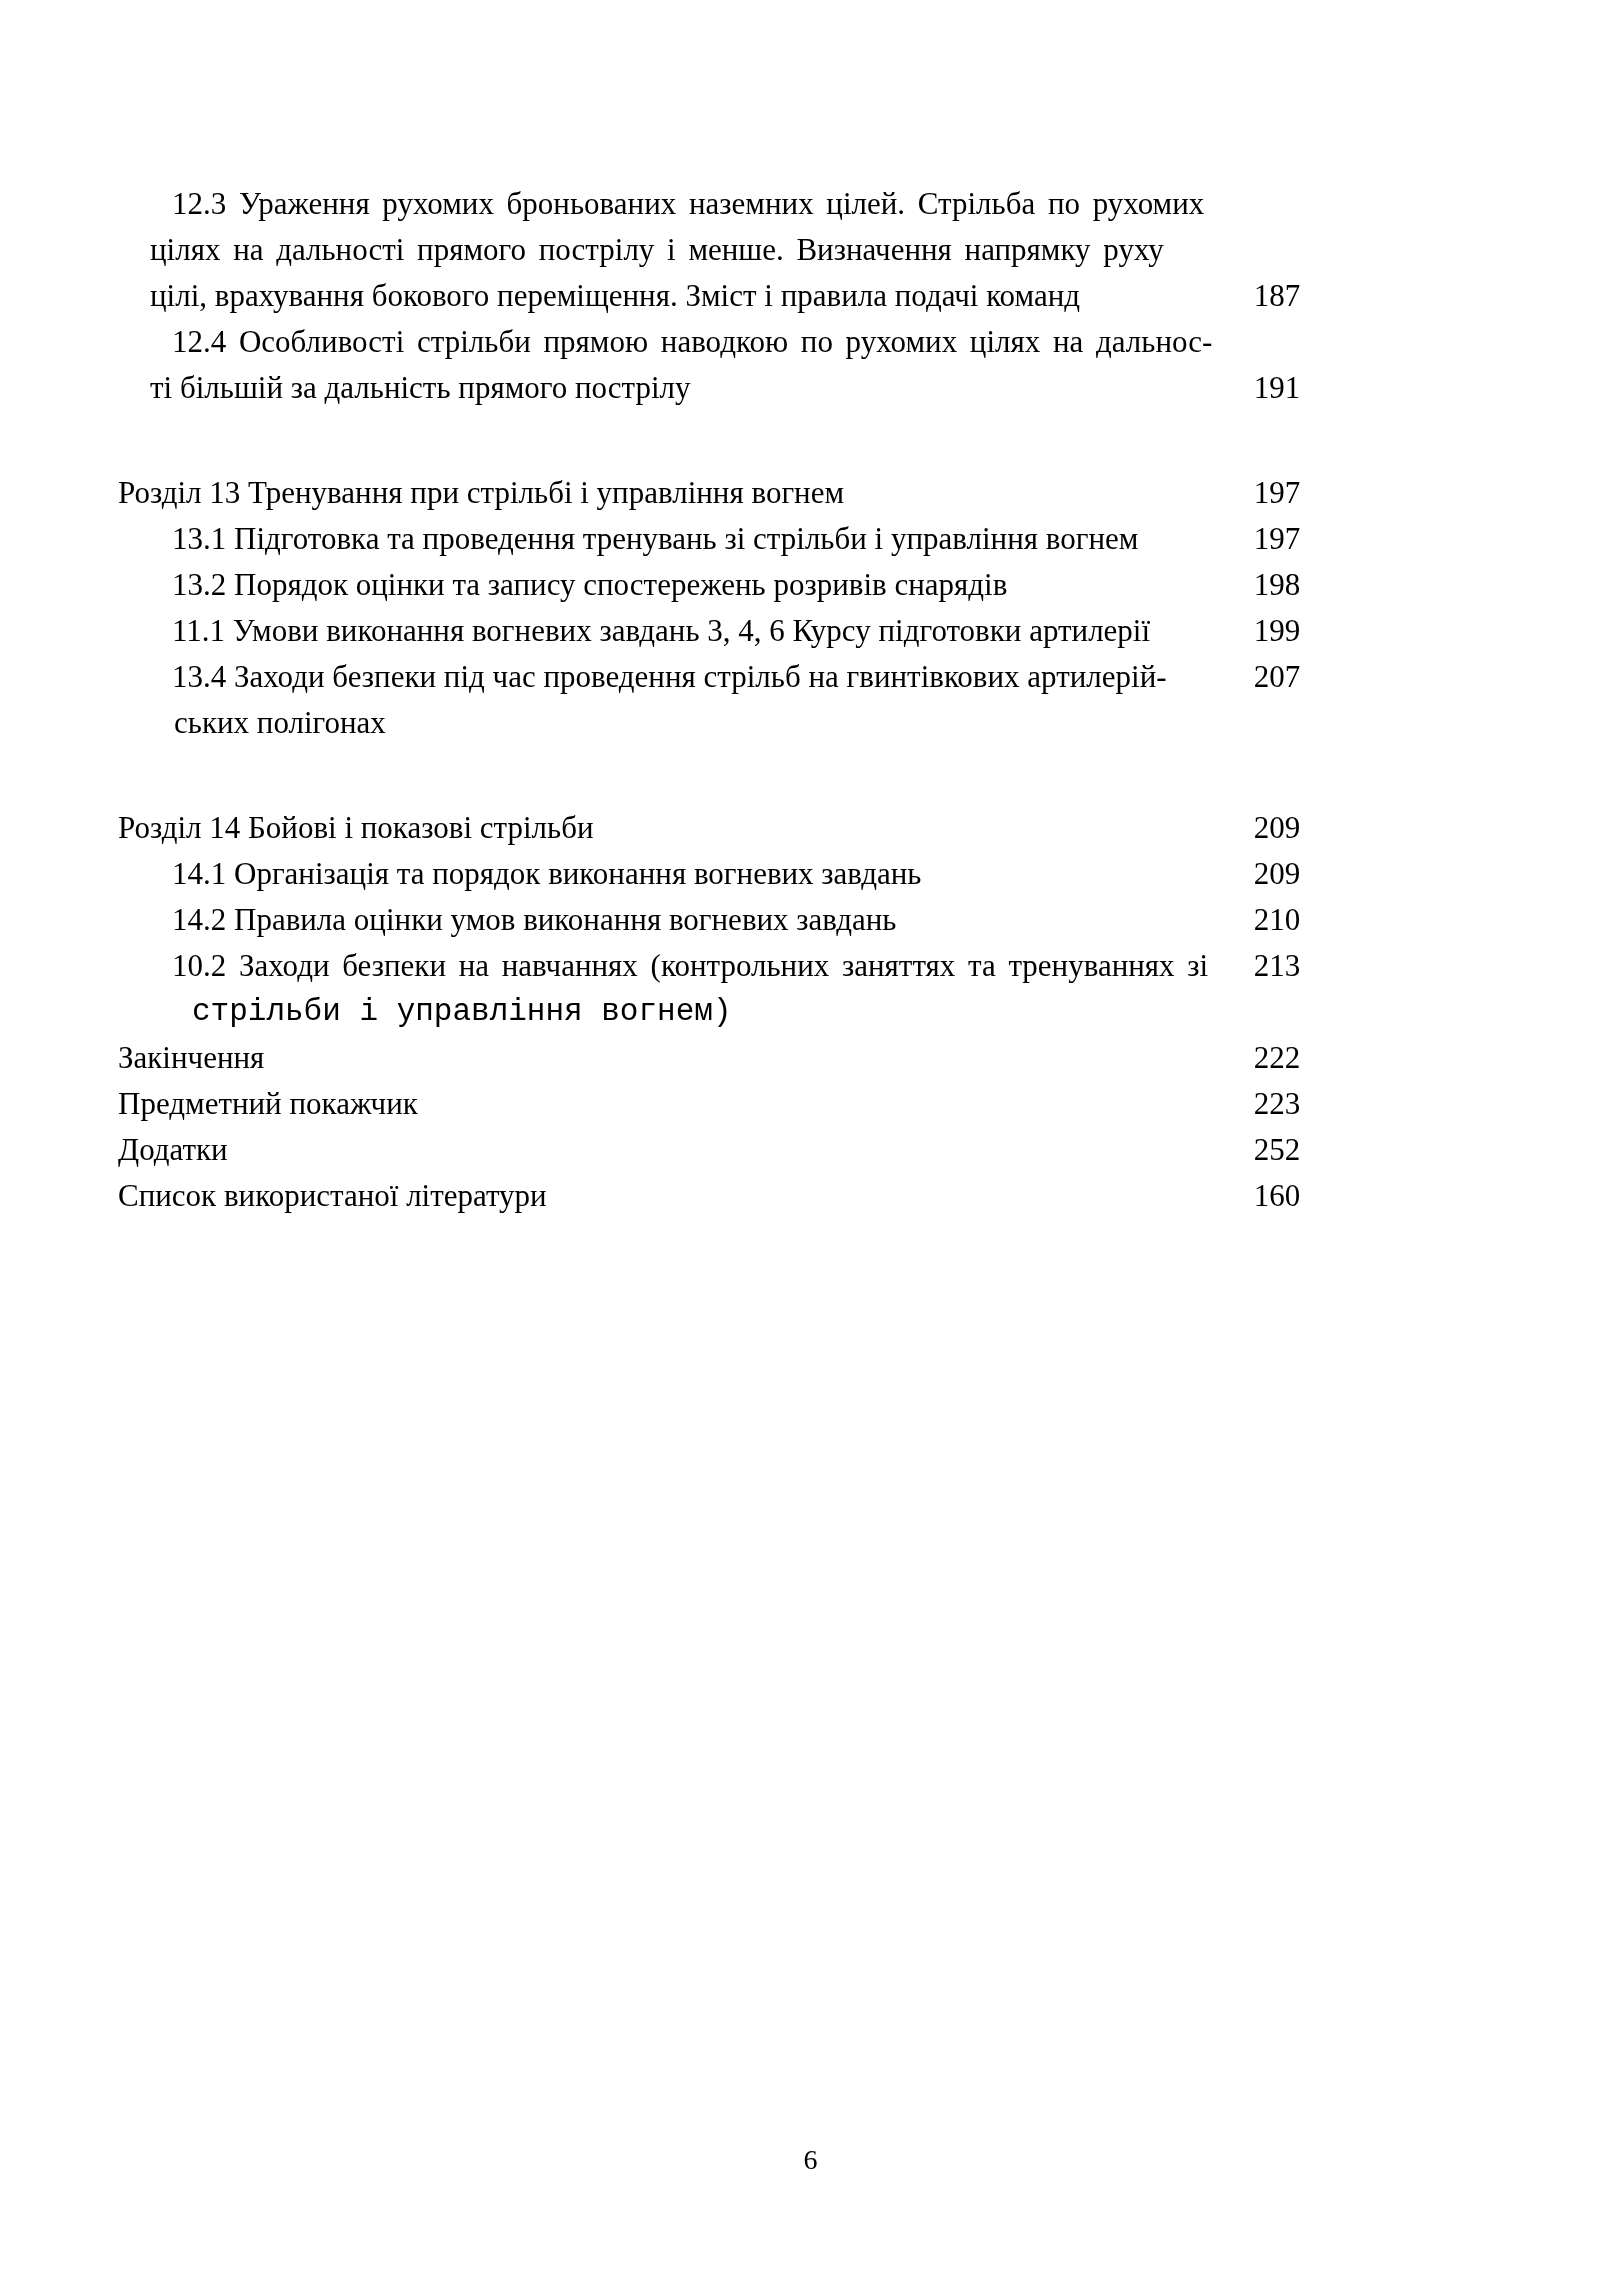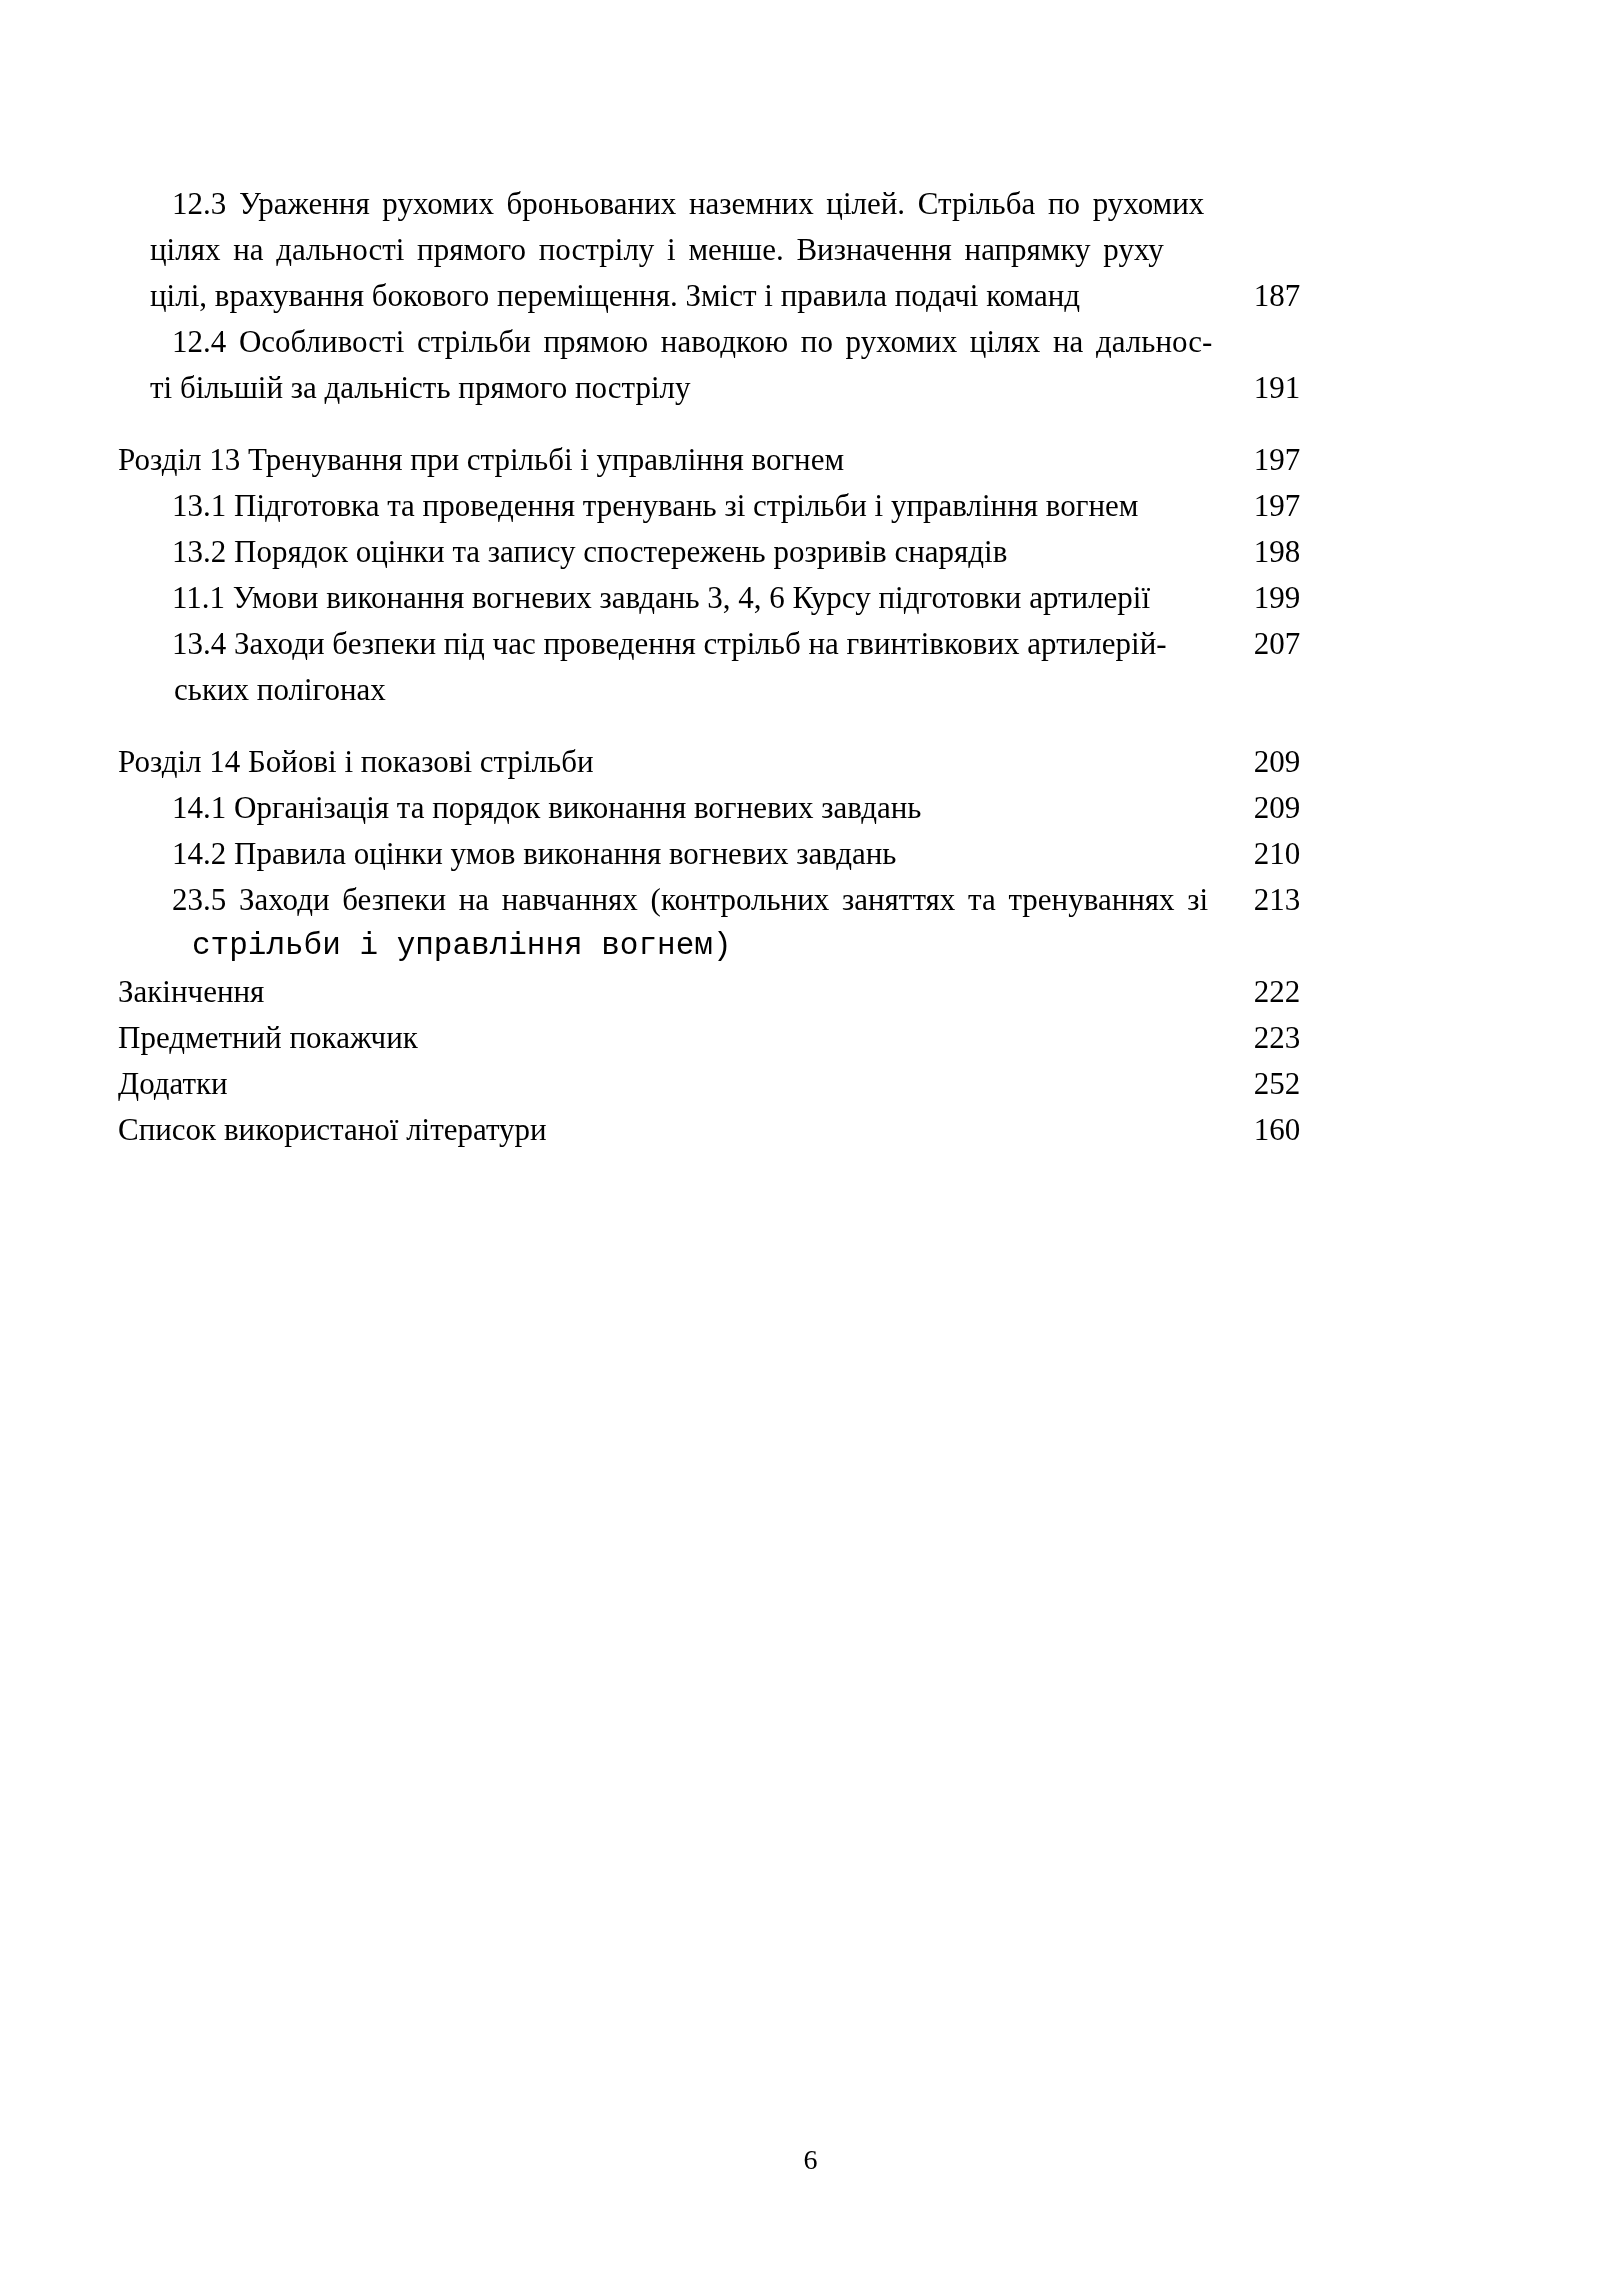--- a/index.html
+++ b/index.html
@@ -17,21 +17,21 @@
   }
   .toc {
     position: absolute;
     left: 118px;
     top: 181px;
     width: 1204px;
     font-size: 31px;
     line-height: 46px;
   }
   .entry { }
-  .entry.gap { margin-top: 26px; }
+  .entry.gap { margin-top: 59px; }
   .line {
     position: relative;
     padding-right: 93px;
     white-space: nowrap;
   }
   .line.lvl-chapter { padding-left: 0; }
   .line.lvl-sub     { padding-left: 54px; }
   .line.lvl-cont    { padding-left: 32px; }
   .line.lvl-cont2   { padding-left: 56px; }
   .line.lvl-cont3   { padding-left: 74px; font-family: Liberation Mono, monospace; }
@@ -86,21 +86,21 @@
     <div class="entry gap">
       <div class="line lvl-chapter"><span class="txt">Розділ 14 Бойові і показові стрільби</span><span class="pg">209</span></div>
     </div>
     <div class="entry">
       <div class="line lvl-sub"><span class="txt">14.1 Організація та порядок виконання вогневих завдань</span><span class="pg">209</span></div>
     </div>
     <div class="entry">
       <div class="line lvl-sub"><span class="txt">14.2 Правила оцінки умов виконання вогневих завдань</span><span class="pg">210</span></div>
     </div>
     <div class="entry">
-      <div class="line lvl-sub fill"><span class="txt">23.5 Заходи безпеки на навчаннях (контрольних заняттях та тренуваннях зі</span><span class="pg">213</span></div>
+      <div class="line lvl-sub fill"><span class="txt">10.2 Заходи безпеки на навчаннях (контрольних заняттях та тренуваннях зі</span><span class="pg">213</span></div>
       <div class="line lvl-cont3"><span class="txt">стрільби і управління вогнем)</span></div>
     </div>
     <div class="entry">
       <div class="line lvl-chapter"><span class="txt">Закінчення</span><span class="pg">222</span></div>
     </div>
     <div class="entry">
       <div class="line lvl-chapter"><span class="txt">Предметний покажчик</span><span class="pg">223</span></div>
     </div>
     <div class="entry">
       <div class="line lvl-chapter"><span class="txt">Додатки</span><span class="pg">252</span></div>

